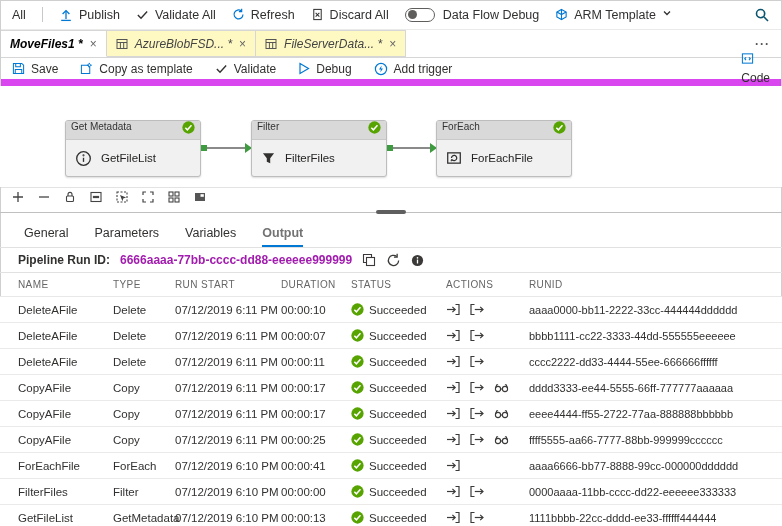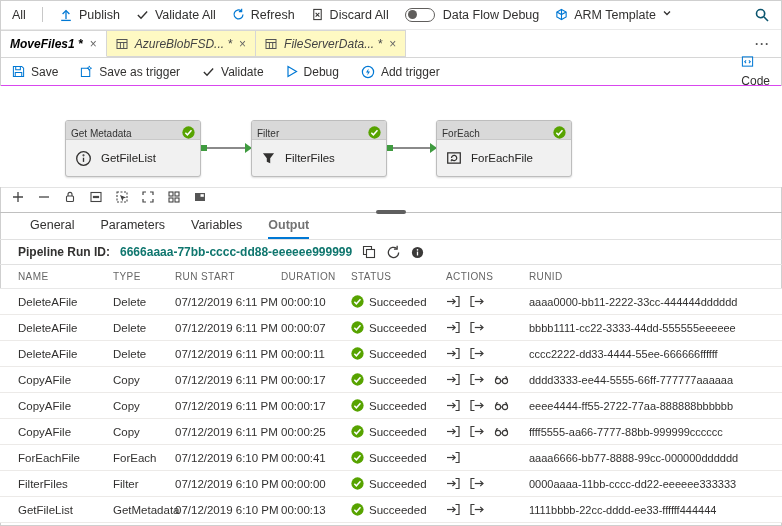--- a/index.html
+++ b/index.html
@@ -23,48 +23,48 @@
 
   
   .tabbar { height: 28px; display: flex; align-items: flex-end; background: #fff; border-bottom: 1px solid #d6d6d6; }
   .tab { height: 27px; display: flex; align-items: center; gap: 7px; padding: 0 9px; border: 1px solid #d6d6d6; border-left: none; font-size: 12px; font-style: italic; color: #444; background: #fef9c3; cursor: pointer; }
   .tab:first-child { border-left: 1px solid #d6d6d6; justify-content: center; }
   .tab.active { background: #fff; color: #000; font-weight: 700; border-bottom-color: #fff; }
   .tab .close { font-style: normal; font-weight: 400; color: #666; font-size: 12px; }
   .tab-more { margin: 0 12px 6px 0; color: #555; letter-spacing: 1px; font-weight: 700; }
 
   
-  .toolbar2 { height: 28px; display: flex; align-items: center; gap: 22px; padding: 0 12px; border-bottom: 1px solid #d946ef; font-size: 12px; }
+  .toolbar2 { height: 28px; display: flex; align-items: center; gap: 22px; padding: 0 12px; border-bottom: 7px solid #d946ef; font-size: 12px; }
   .code-btn { margin-left: auto; flex-direction: column; }
 
   
   .canvas { position: relative; height: 101px; background: #fff; }
   .activity { position: absolute; top: 34px; width: 136px; height: 57px; border: 1px solid #bdbdbd; border-radius: 3px; background: #f1f1f1; box-shadow: 0 1px 2px rgba(0,0,0,.14); }
-  .activity-header { height: 19px; background: #d9d9d9; display: flex; align-items: flex-end; gap: 4px; padding: 0 5px; font-size: 10px; color: #333; border-bottom: 1px solid #c9c9c9; border-radius: 2px 2px 0 0; }
+  .activity-header { height: 19px; background: #d9d9d9; display: flex; align-items: flex-start; gap: 4px; padding: 0 5px; font-size: 10px; color: #333; border-bottom: 1px solid #c9c9c9; border-radius: 2px 2px 0 0; }
   .badge { margin-left: auto; display: flex; }
   .activity-body { height: 36px; display: flex; align-items: center; gap: 9px; padding: 0 9px; font-size: 11.5px; color: #252423; }
   .connector { position: absolute; top: 61px; height: 2px; background: #8a8a8a; }
   .connector::before { content: ""; position: absolute; left: -2px; top: -2px; width: 6px; height: 6px; background: #3f9b3f; }
   .connector::after { content: ""; position: absolute; right: -7px; top: -4px; border-left: 7px solid #3f9b3f; border-top: 5px solid transparent; border-bottom: 5px solid transparent; }
   #connector-1 { left: 203px; width: 42px; }
   #connector-2 { left: 389px; width: 41px; }
 
   
   .canvas-tools { height: 25px; display: flex; align-items: center; gap: 3px; padding: 0 6px; border-top: 1px solid #e3e3e3; }
   .ctool { width: 23px; height: 21px; justify-content: center; color: #444; }
 
   
   .panel { position: relative; border-top: 1px solid #c0c0c0; }
   .resize-handle { position: absolute; left: 50%; transform: translateX(-50%); top: -3px; width: 30px; height: 4px; background: #5f5f5f; border-radius: 2px; cursor: ns-resize; z-index: 3; }
-  .panel-tabs { height: 27px; display: flex; gap: 26px; padding: 0 30px; border-bottom: 1px solid #e1e1e1; font-size: 12.5px; }
+  .panel-tabs { height: 27px; display: flex; gap: 26px; padding: 0 24px; border-bottom: 1px solid #e1e1e1; font-size: 12.5px; margin-top: 8px; }
   .ptab { display: flex; align-items: center; height: 100%; border-bottom: 2px solid transparent; color: #323130; cursor: pointer; }
   .ptab.active { font-weight: 700; color: #737373; border-bottom-color: var(--accent, #0078d4); }
   .runid-row { height: 25px; display: flex; align-items: center; gap: 10px; padding: 0 18px; border-bottom: 1px solid #e1e1e1; font-size: 12px; }
   .runid-label { font-weight: 700; }
-  .runid-value { font-weight: 700; color: #0f766e; }
+  .runid-value { font-weight: 700; color: #a21caf; }
   .icon-btn { color: #3b3a39; }
 
   
   .thead, .trow { display: grid; grid-template-columns: 95px 62px 106px 70px 95px 83px 1fr; align-items: center; padding-left: 18px; }
   .thead { height: 24px; font-size: 10px; letter-spacing: .4px; color: #666; border-bottom: 1px solid #e8e8e8; }
   .trow { height: 26px; font-size: 11.5px; border-bottom: 1px solid #eceae8; background: #fff; }
   .cell { white-space: nowrap; }
   .status-cell { display: flex; align-items: flex-end; gap: 5px; }
   .actions-cell { display: flex; align-items: center; gap: 10px; }
   .runid-cell { font-size: 11px; }
@@ -183,21 +183,21 @@
       </span>
     <span>Save</span>
   </button>
   <button>
     <span>
         <svg width="13" height="13" viewBox="0 0 14 14" fill="none" stroke="#0078d4" stroke-width="1.1">
           <path d="M1.5 3.5h7l2 2v7h-9z"></path>
           <path d="M10 1l.7 1.8L12.5 3.5l-1.8.7L10 6l-.7-1.8L7.5 3.5l1.8-.7z" stroke-width=".9"></path>
         </svg>
       </span>
-    <span>Save as trigger</span>
+    <span>Copy as template</span>
   </button>
   <button>
     <span>
         <svg width="13" height="13" viewBox="0 0 14 14" fill="none" stroke="#323130" stroke-width="1.5">
           <path d="M2 7.6l3.4 3.4L12 3.8"></path>
         </svg>
       </span>
     <span>Validate</span>
   </button>
   <button>

